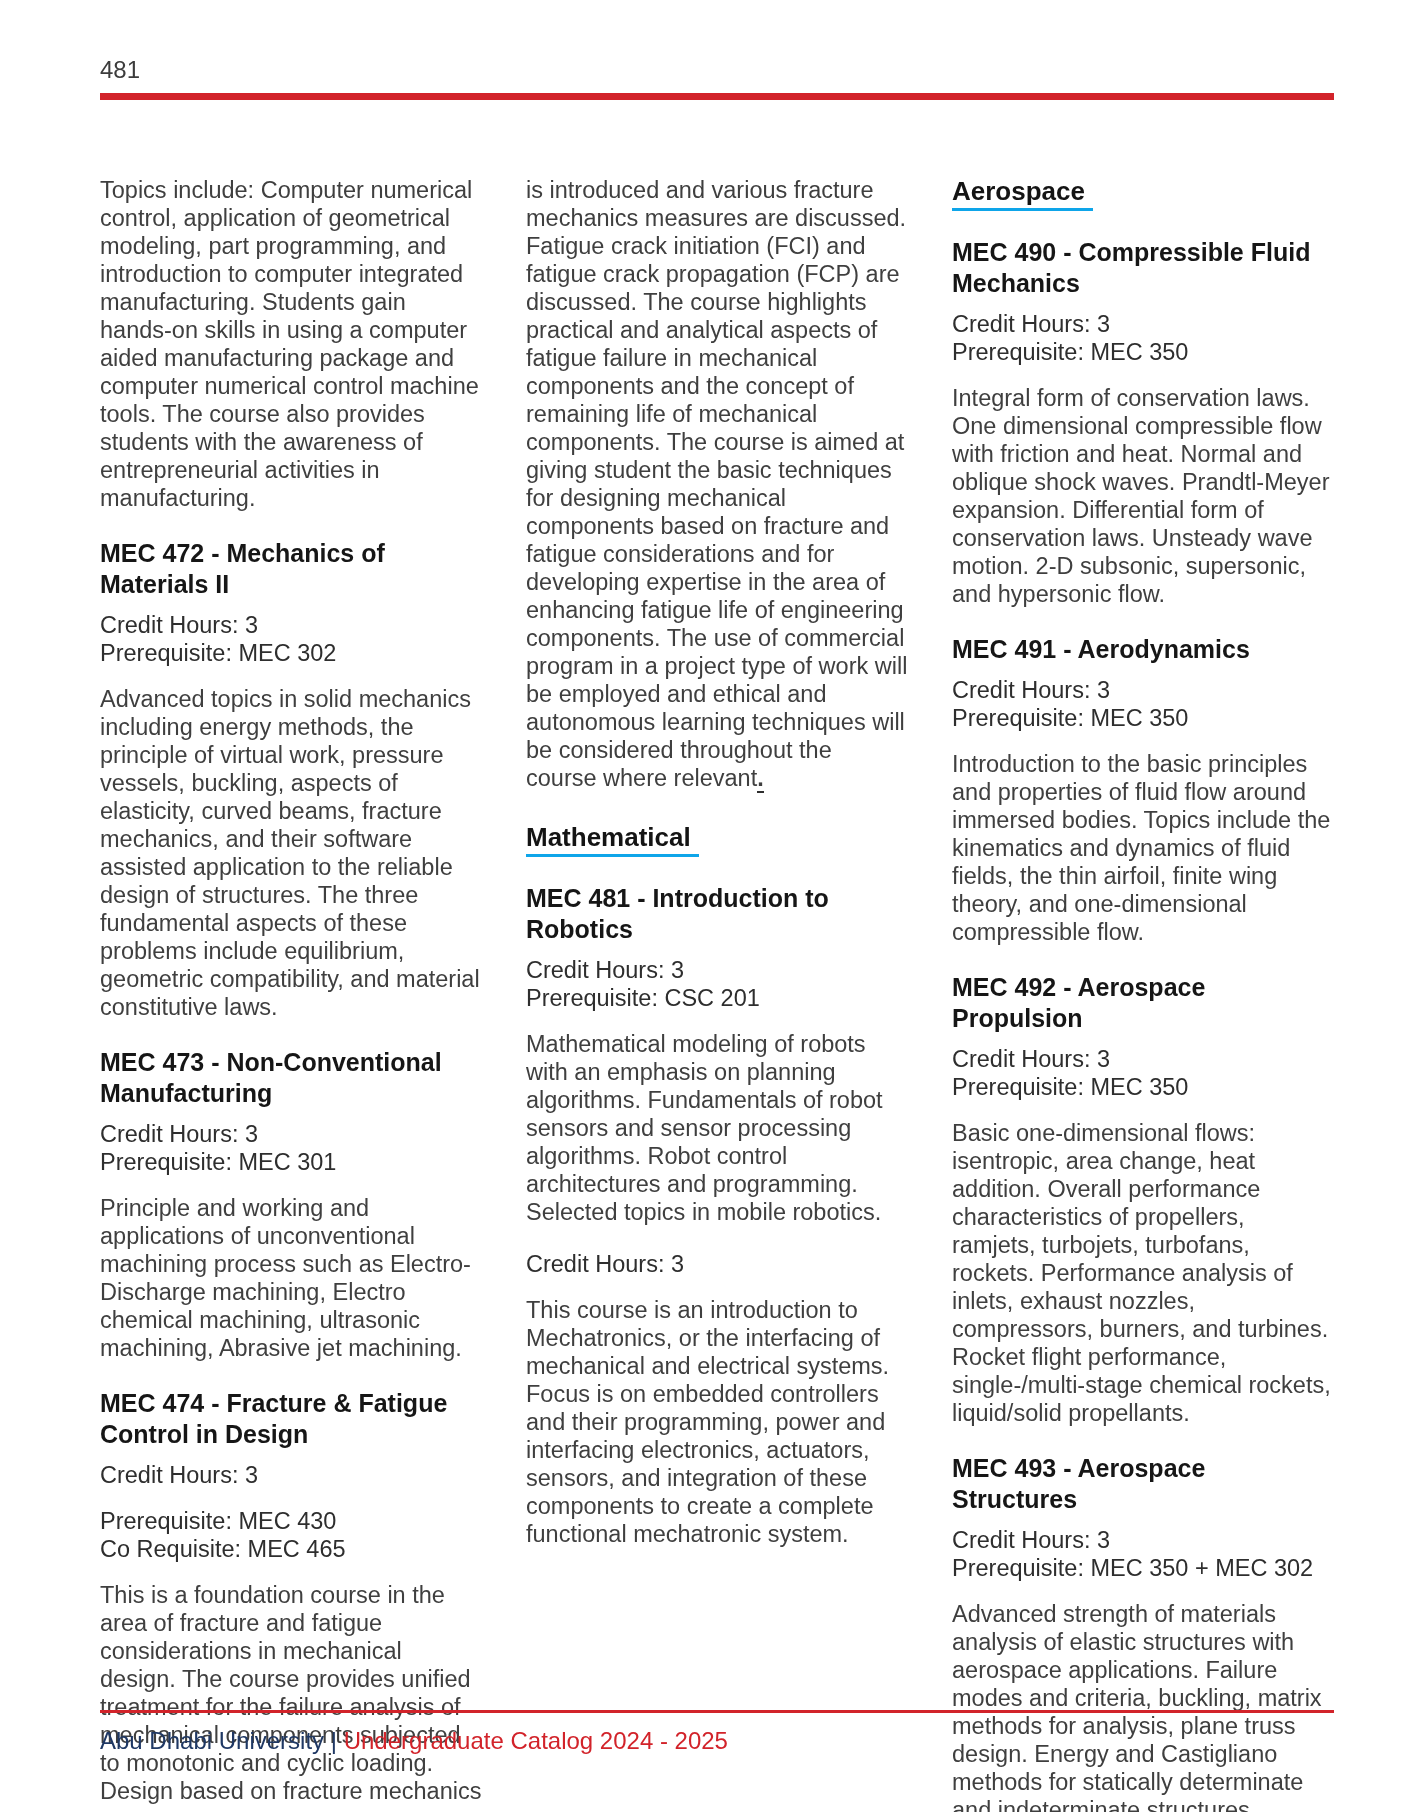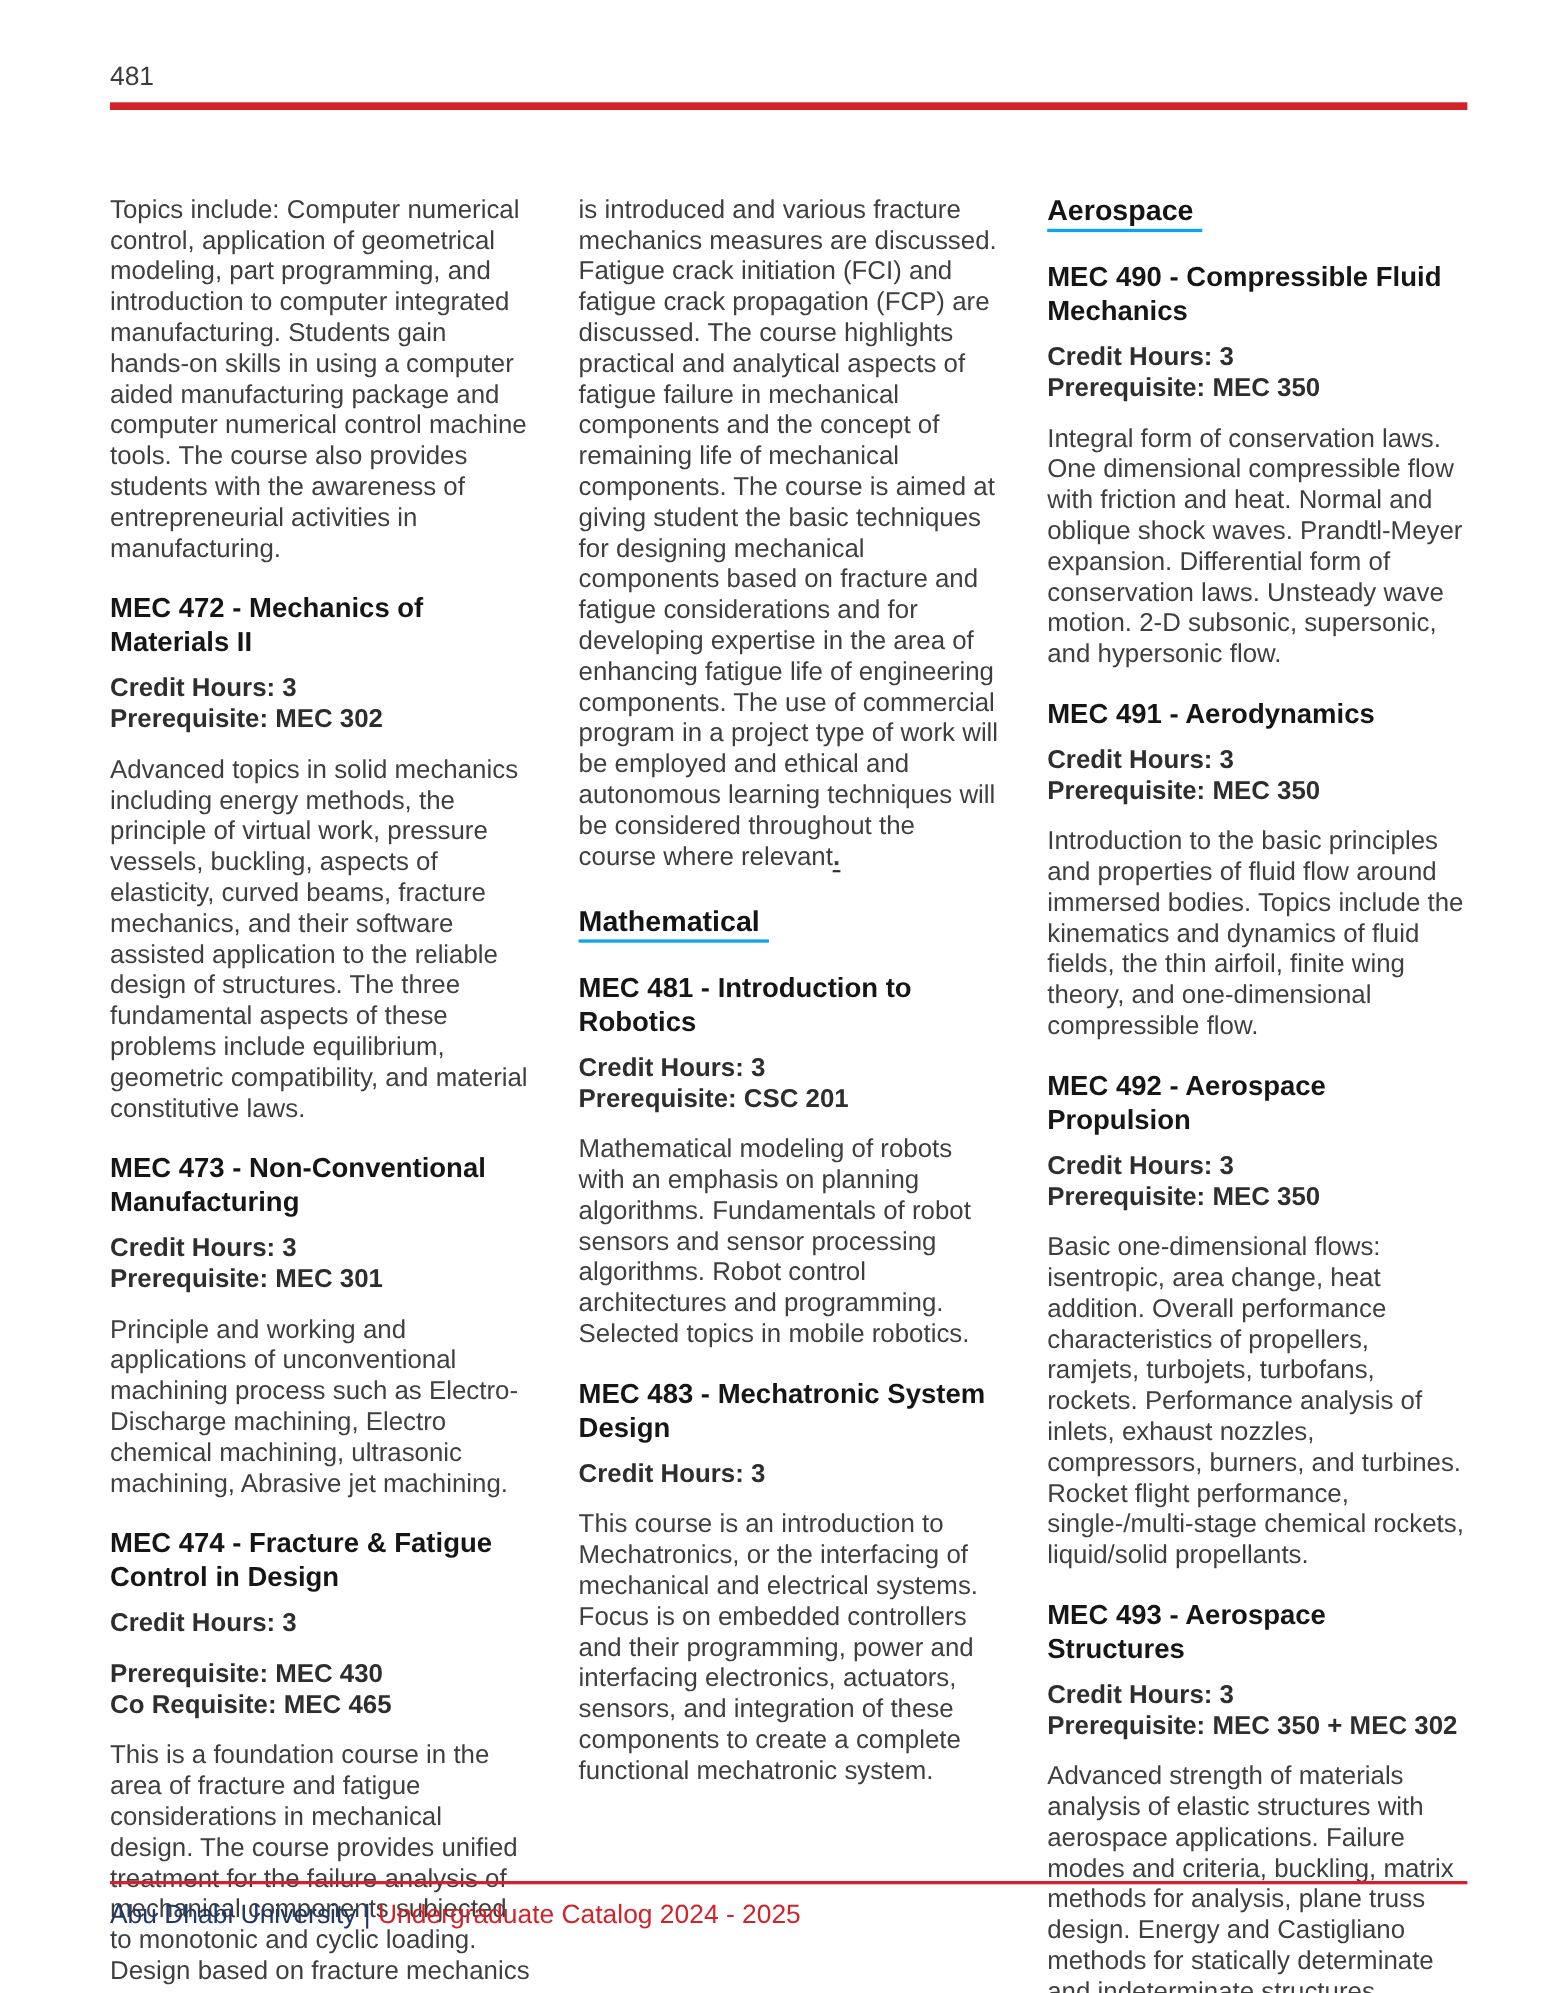--- a/index.html
+++ b/index.html
@@ -53,21 +53,20 @@
     line-height: 31px;
     font-weight: 700;
     color: #161616;
     margin: 26px 0 11px 0;
   }
   .meta {
     font-size: 23.5px;
     line-height: 28px;
     color: #2e2e2e;
     margin: 0 0 18px 0;
-    font-weight: bold;
   }
   .section-header {
     font-size: 26px;
     line-height: 30px;
     font-weight: 700;
     color: #141414;
     width: fit-content;
     border-bottom: 3px solid #0ea5e9;
     padding: 0 8px 2px 0;
     margin: 30px 0 24px 0;
@@ -128,21 +127,20 @@
       </div>
       <div class="col">
         <p class="body-para">is introduced and various fracture mechanics measures are discussed. Fatigue crack initiation (FCI) and fatigue crack propagation (FCP) are discussed.  The course highlights practical and analytical aspects of fatigue failure in mechanical components and the concept of remaining life of mechanical components.  The course is aimed at giving student the basic techniques for designing mechanical components based on fracture and fatigue considerations and for developing expertise in the area of enhancing fatigue life of engineering components. The use of commercial program in a project type of work will be employed and ethical and autonomous learning techniques will be considered throughout the course where relevant<span class="bold-underline-period">.</span></p>
         <h2 class="section-header">Mathematical</h2>
         <h3 class="course-title">MEC 481 - Introduction to Robotics</h3>
         <div class="meta">
           <div>Credit Hours: 3</div>
           <div>Prerequisite: CSC 201</div>
         </div>
         <p class="body-para">Mathematical modeling of robots with an emphasis on planning algorithms. Fundamentals of robot sensors and sensor processing algorithms. Robot control architectures and programming. Selected topics in mobile robotics.</p>
-        <h3 class="course-title">MEC 483 - Mechatronic System Design</h3>
         <div class="meta">
           <div>Credit Hours: 3</div>
         </div>
         <p class="body-para">This course is an introduction to Mechatronics, or the interfacing of mechanical and electrical systems. Focus is on embedded controllers and their programming, power and interfacing electronics, actuators, sensors, and integration of these components to create a complete functional mechatronic system.</p>
       </div>
       <div class="col">
         <h2 class="section-header">Aerospace</h2>
         <h3 class="course-title">MEC 490 - Compressible Fluid Mechanics</h3>
         <div class="meta">
           <div>Credit Hours: 3</div>

